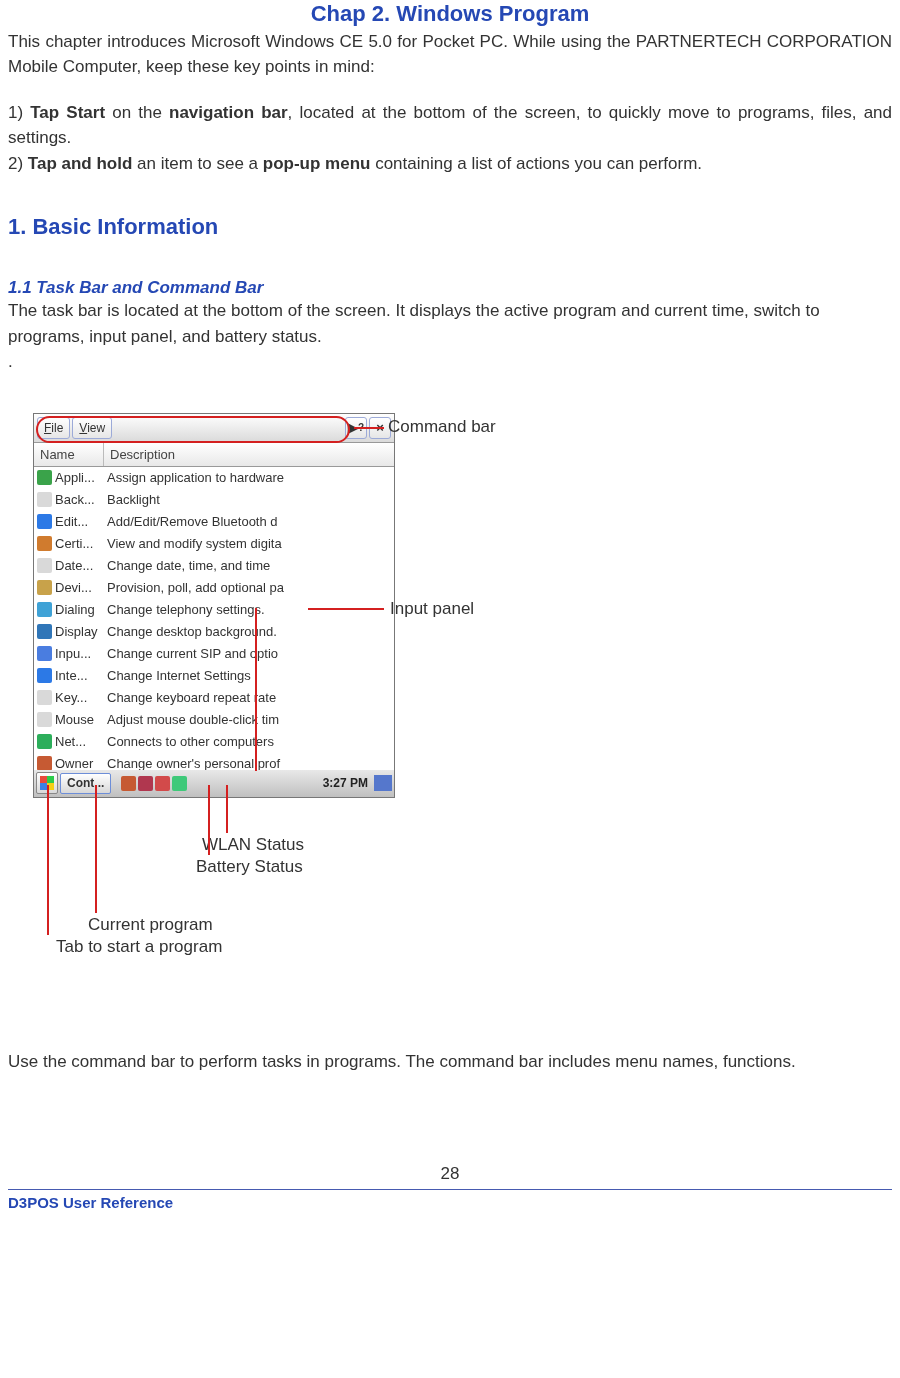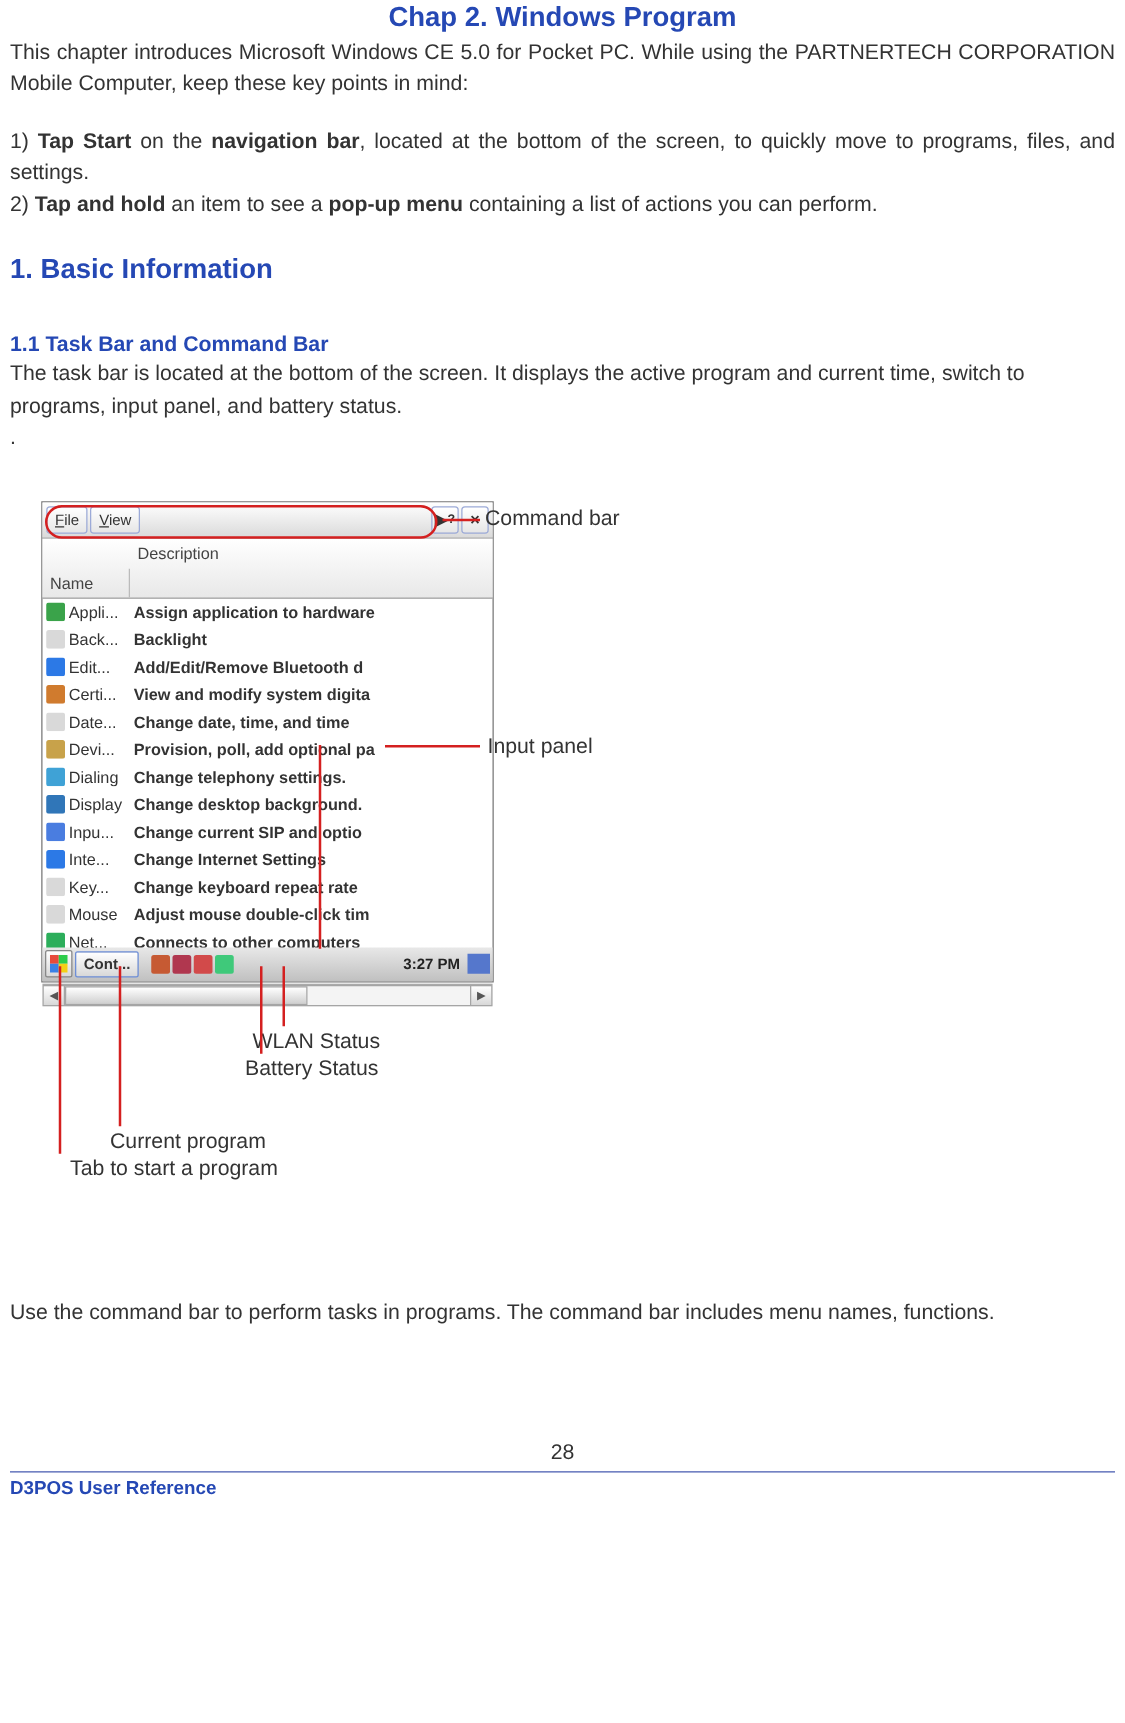--- a/index.html
+++ b/index.html
@@ -25,27 +25,28 @@
     .point {
       font-size: 17px;
       line-height: 1.5;
       text-align: justify;
     }
     .bold { font-weight: bold; }
     .section-title {
       color: #2548b4;
       font-size: 22px;
       font-weight: bold;
-      margin-top: 26px;
+      margin-top: 38px;
     }
     .subsection-title {
       color: #2548b4;
       font-size: 17px;
       font-weight: bold;
       margin-top: 38px;
+      font-style: italic;
     }
     .subsection-text {
       font-size: 17px;
       line-height: 1.5;
     }
     .diagram-area {
       margin-top: 38px;
       height: 600px;
       position: relative;
     }
@@ -98,34 +99,34 @@
       border-radius: 14px;
       pointer-events: none;
     }
     .list-header {
       display: flex;
       background: linear-gradient(#fff, #e8e8e8);
       border-bottom: 1px solid #999;
       font-size: 13px;
       color: #444;
     }
-    .hdr-name { width: 70px; padding: 4px 6px; border-right: 1px solid #bbb; margin-top: 24px; }
+    .hdr-name { width: 70px; padding: 4px 6px; border-right: 1px solid #bbb; }
     .hdr-desc { flex: 1; padding: 4px 6px; }
     .rows { }
     .row {
       display: flex;
       font-size: 13px;
       color: #333;
       height: 22px;
       align-items: center;
       white-space: nowrap;
       overflow: hidden;
     }
     .row-name { width: 70px; padding: 0 3px; display: flex; align-items: center; overflow: hidden; }
-    .row-desc { flex: 1; padding: 0 3px; overflow: hidden; font-weight: bold; }
+    .row-desc { flex: 1; padding: 0 3px; overflow: hidden; }
     .ico {
       width: 15px; height: 15px; margin-right: 3px; flex-shrink: 0;
       display: inline-block; border-radius: 2px;
     }
     .scrollbar-h {
       height: 18px;
       background: #e8e8e8;
       border-top: 1px solid #aaa;
       display: flex;
     }

